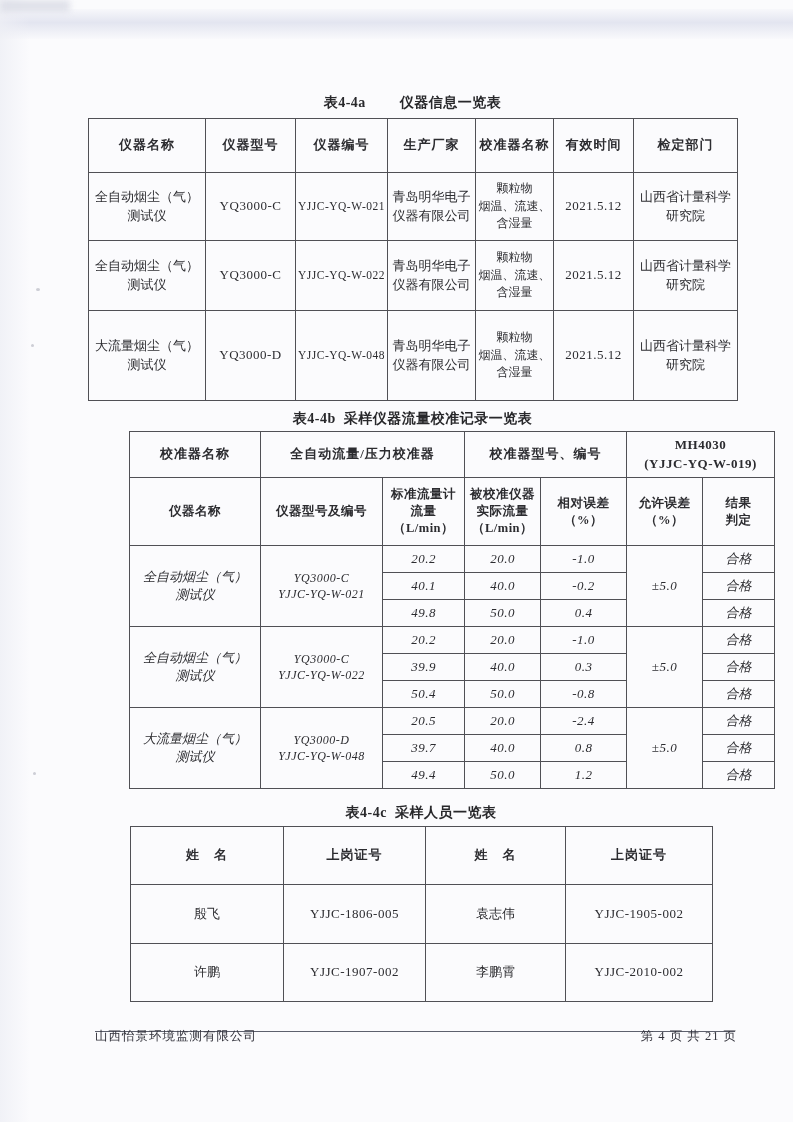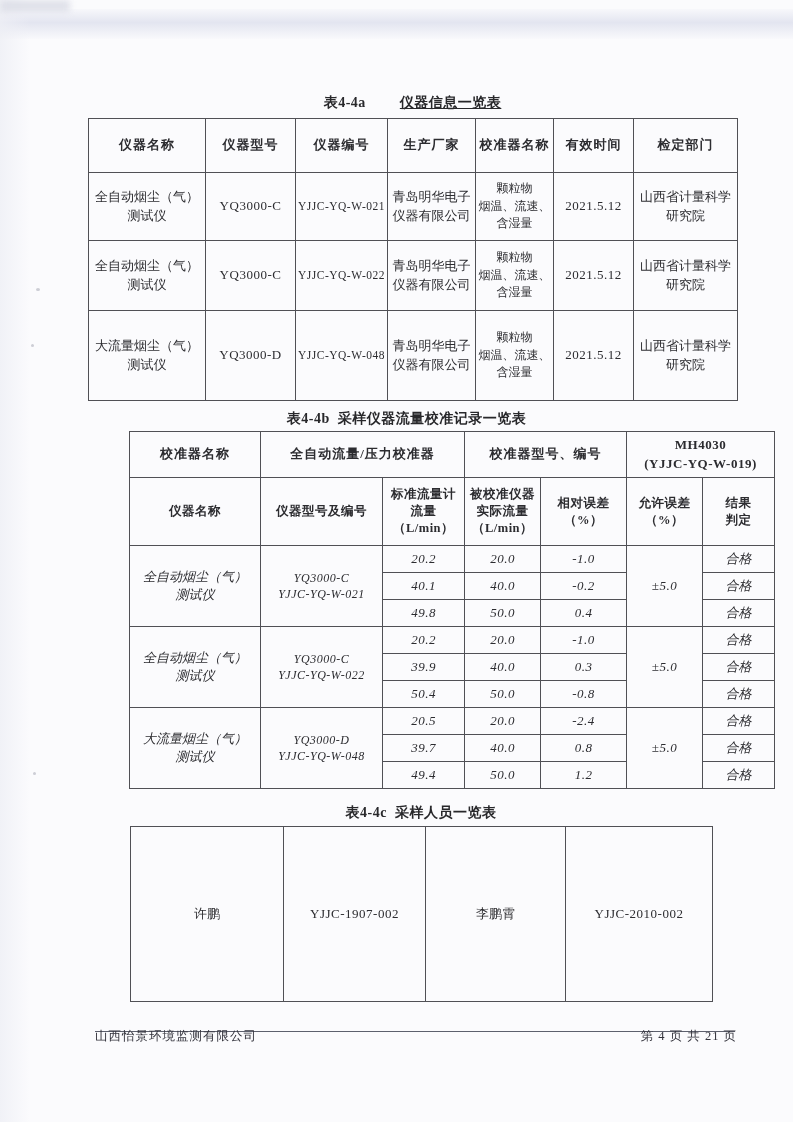--- a/index.html
+++ b/index.html
@@ -22,21 +22,21 @@
   .scan-corner{
     position:absolute;left:0;top:0;width:70px;height:12px;
     background:#d9dbe5;filter:blur(3px);opacity:.8;
   }
   .speck{position:absolute;background:#b4b5c0;border-radius:50%;opacity:.65;}
 
   .tbl-title{
     position:absolute;text-align:center;font-weight:bold;
     font-size:14px;letter-spacing:.5px;color:#28282b;
   }
-  .tbl-title .gap-wide{margin-left:34px;text-decoration:underline;}
+  .tbl-title .gap-wide{margin-left:34px;}
   .tbl-title .gap{margin-left:8px;}
 
   .tbl{position:absolute;}
   table{
     border-collapse:collapse;table-layout:fixed;
     width:100%;height:100%;
     border:1.5px solid #46464b;
   }
   th,td{
     border:1px solid #505055;
@@ -139,21 +139,21 @@
 烟温、流速、
 含湿量</td>
         <td class="num">2021.5.12</td>
         <td>山西省计量科学
 研究院</td>
       </tr>
     </tbody>
       </table>
   </div>
 
-  <div class="tbl-title" style="left:84px;top:410px;width:645px;">
+  <div class="tbl-title" style="left:90px;top:410px;width:645px;">
     <span>表4-4b</span><span class="gap">采样仪器流量校准记录一览表</span>
   </div>
 
   <div class="tbl" style="left:88px;top:431px;width:645px;height:357px;padding-left:41px;">
     <table class="t-b">
       <colgroup>
         <col style="width:131px">
           <col style="width:122px">
           <col style="width:82px">
           <col style="width:76px">
@@ -267,20 +267,32 @@
 
   <div class="tbl" style="left:130px;top:826px;width:582px;height:176px;">
     <table class="t-c">
       <colgroup>
         <col style="width:153px">
           <col style="width:142px">
           <col style="width:140px">
           <col style="width:147px">
       </colgroup>
       <tbody>
+          <tr class="h44">
+        <th>姓　名</th>
+        <th>上岗证号</th>
+        <th>姓　名</th>
+        <th>上岗证号</th>
+      </tr>
+      <tr class="h44">
+        <td>殷飞</td>
+        <td class="num">YJJC-1806-005</td>
+        <td>袁志伟</td>
+        <td class="num">YJJC-1905-002</td>
+      </tr>
       <tr class="h44">
         <td>许鹏</td>
         <td class="num">YJJC-1907-002</td>
         <td>李鹏霄</td>
         <td class="num">YJJC-2010-002</td>
       </tr>
     </tbody>
       </table>
   </div>
 

